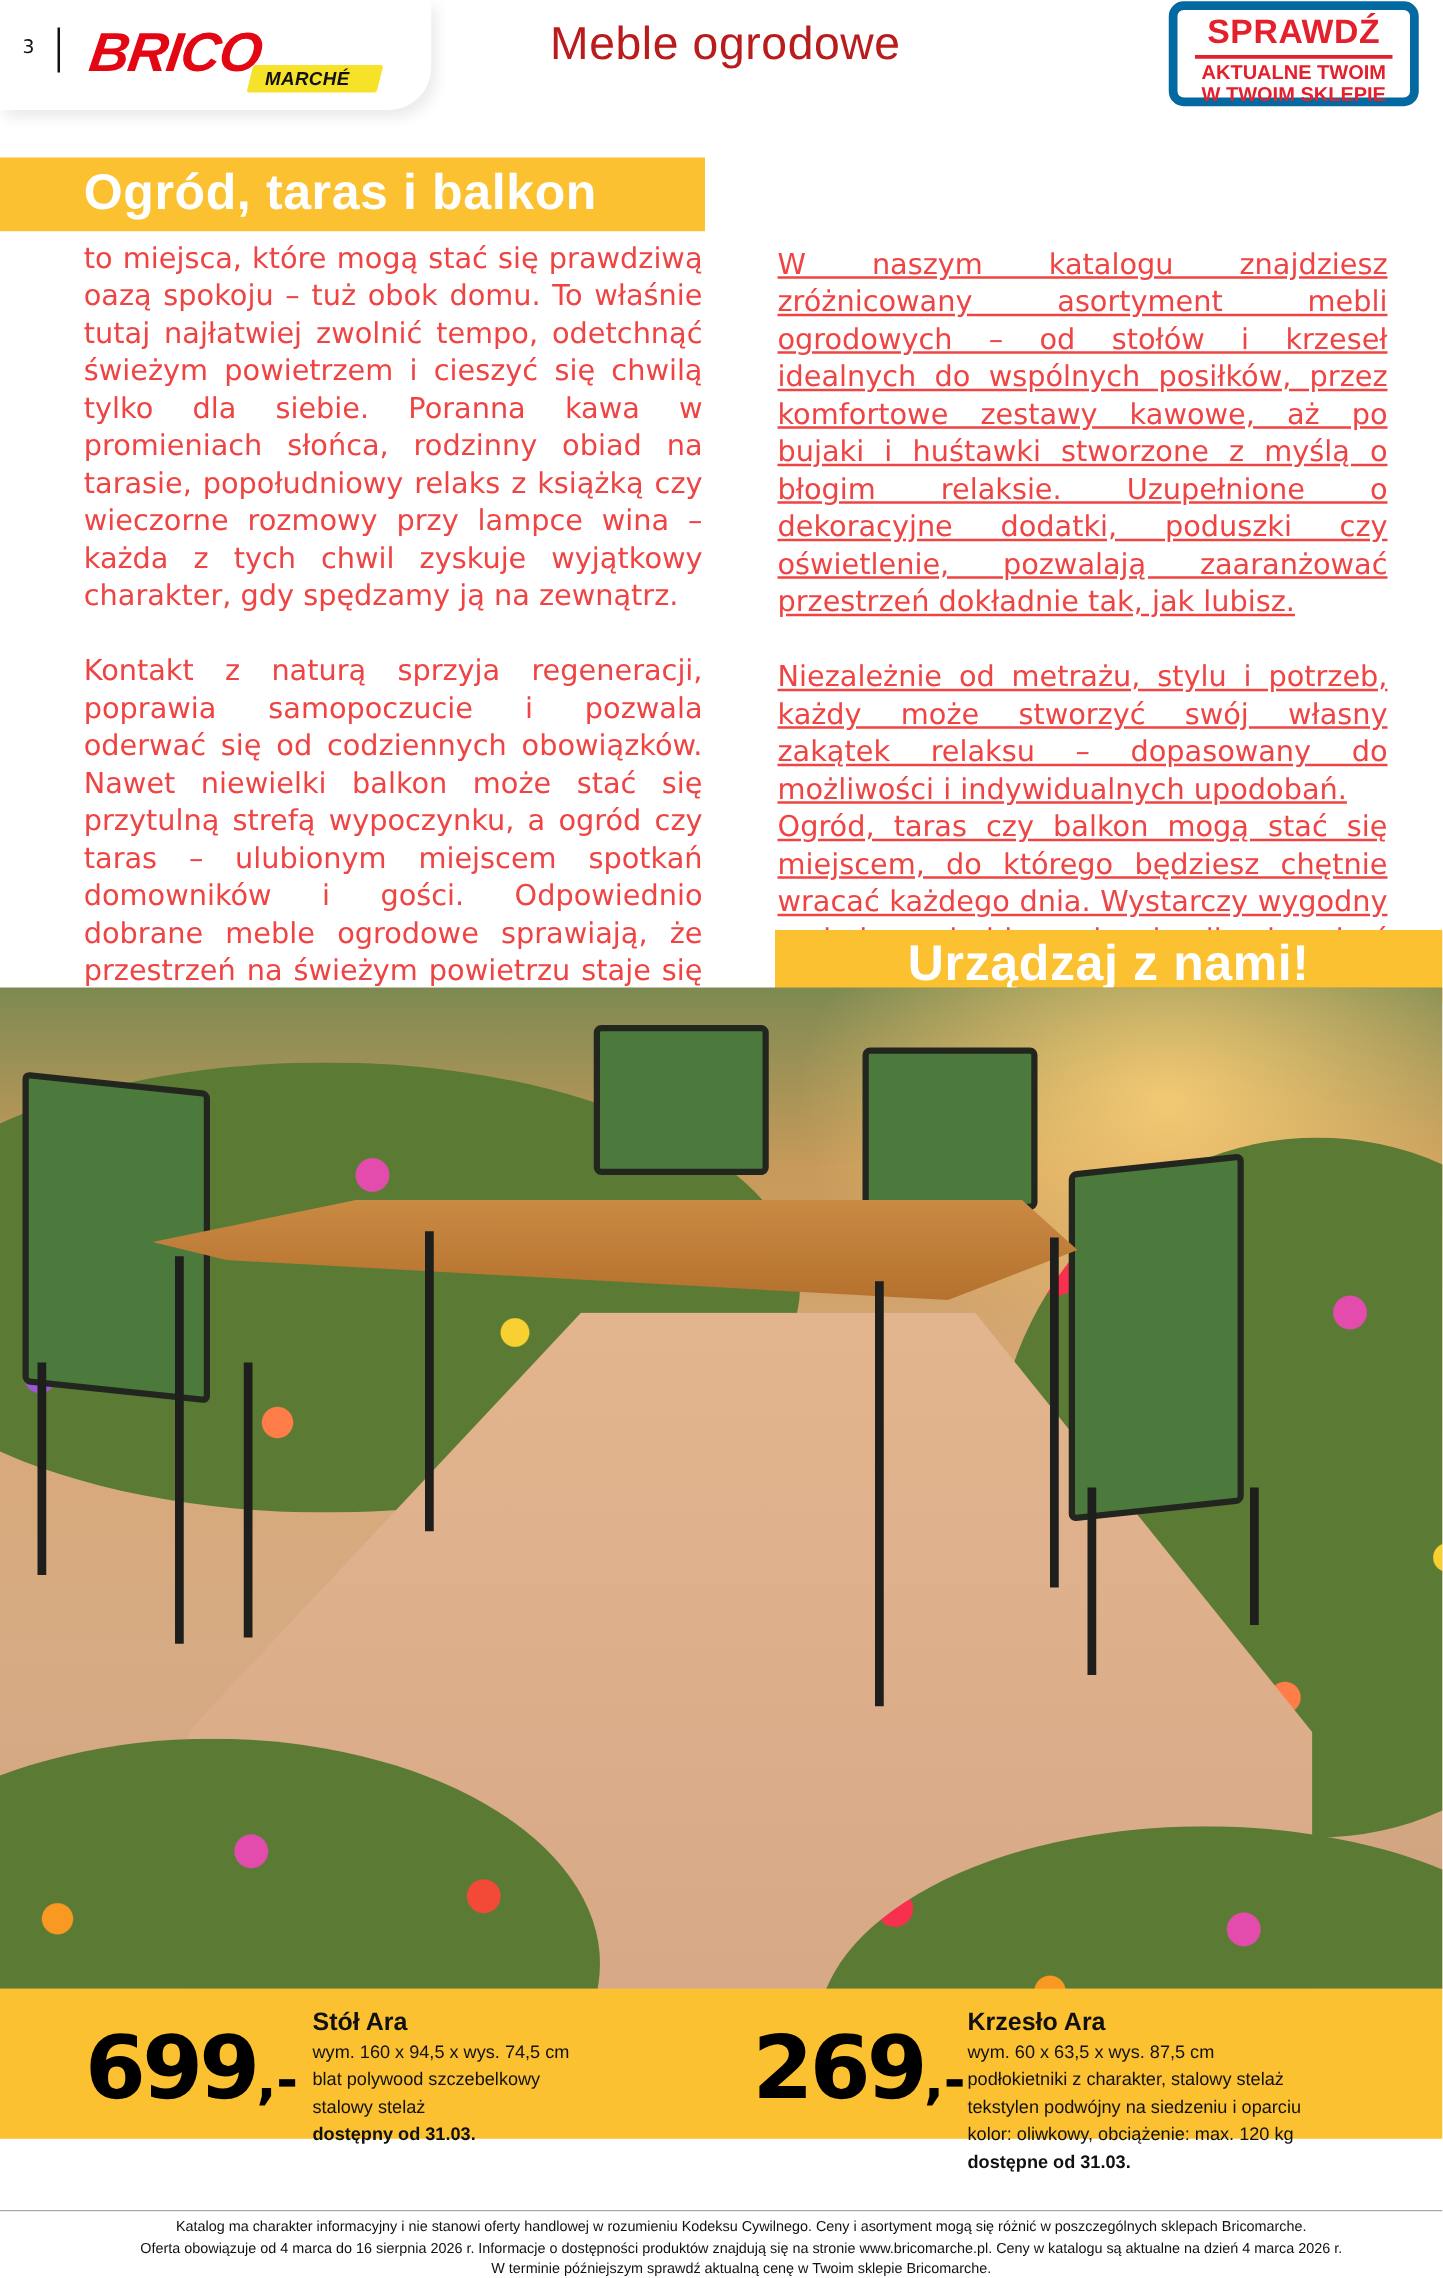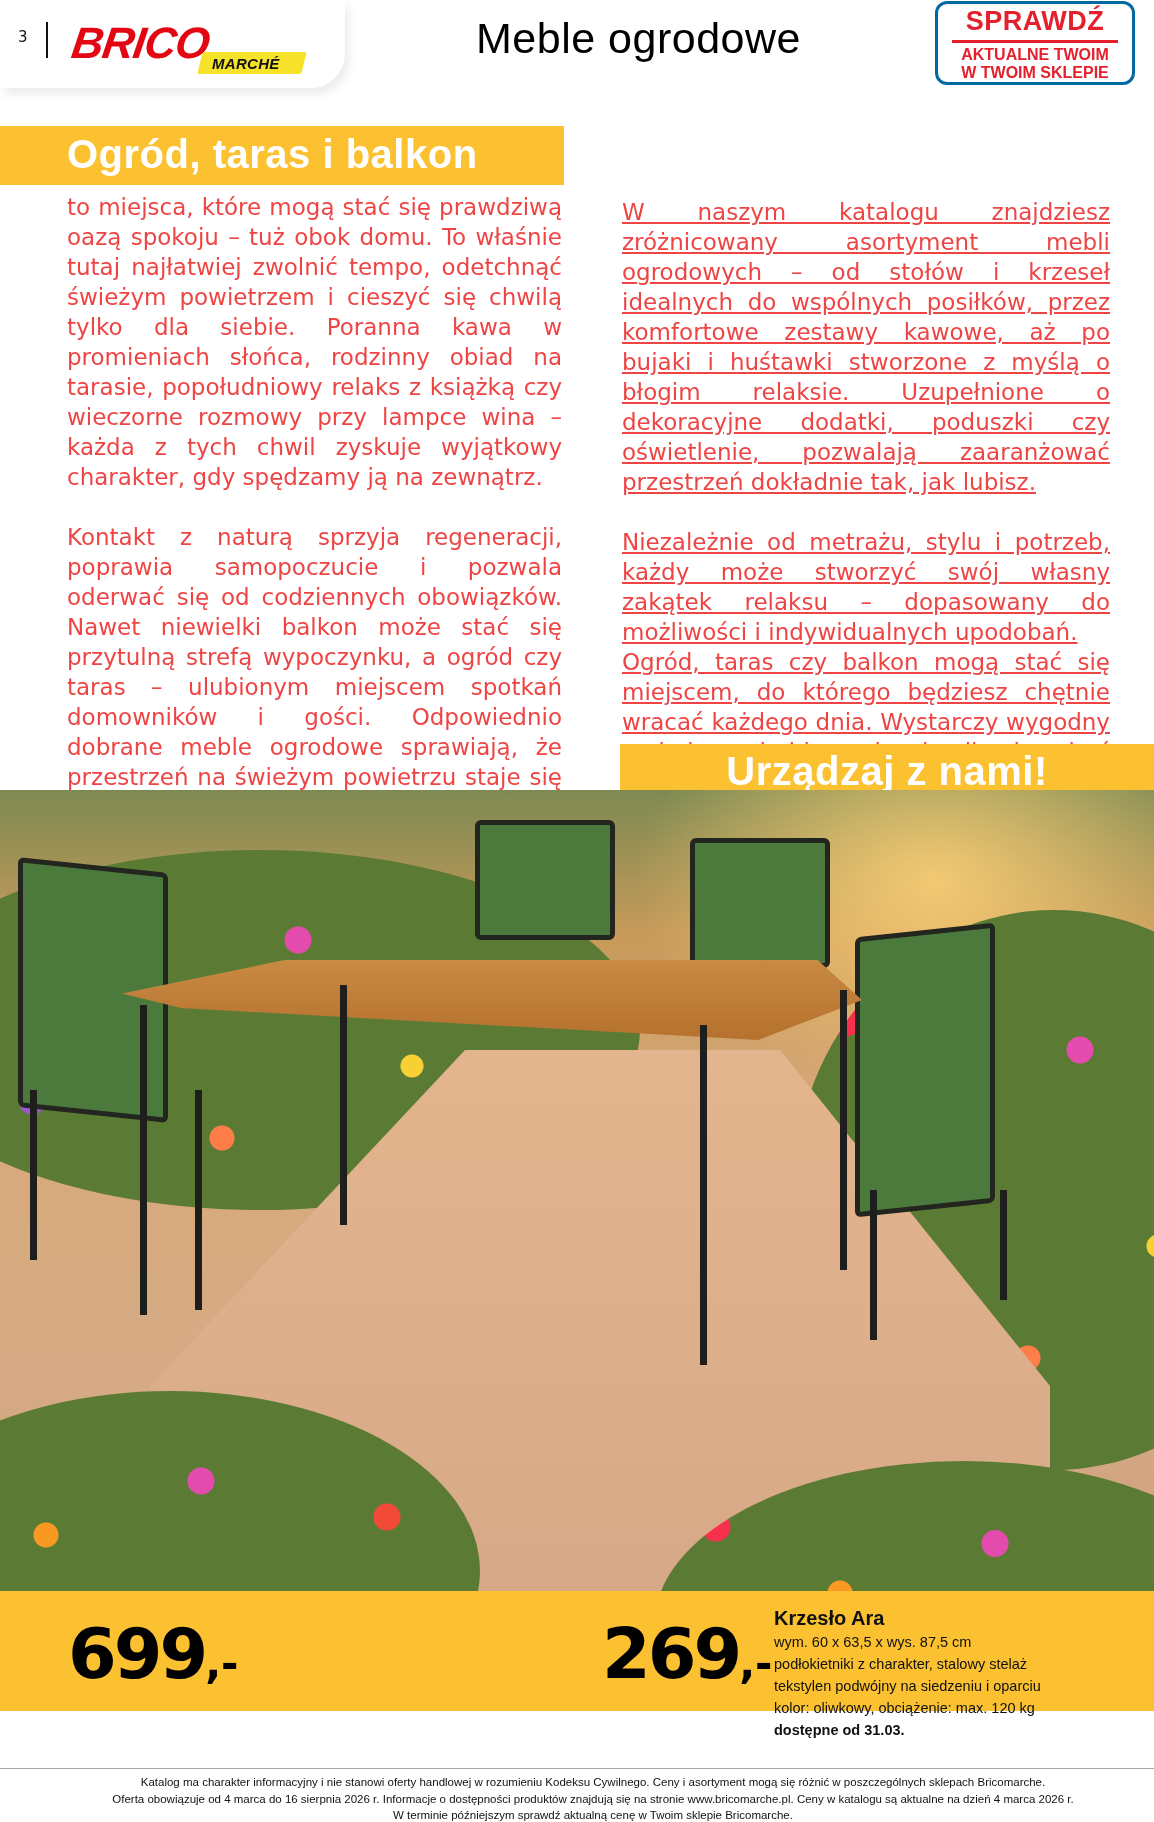--- a/index.html
+++ b/index.html
@@ -23,26 +23,26 @@
   }
   .logo-marche-bg {
     position: absolute; left: 128px; top: 38px; width: 104px; height: 22px; background: #f7e22a;
     transform: skewX(-14deg); border-radius: 2px;
   }
   .logo-marche {
     position: absolute; left: 140px; top: 41px; font-family: "Liberation Sans", sans-serif;
     font-weight: 700; font-style: italic; font-size: 15px; color: #111; letter-spacing: 0.3px;
   }
   .page-title {
-    position: absolute; left: 476px; top: 14px; font-family: "Liberation Sans", sans-serif;
-    font-size: 43px; color: #000000; font-weight: 400; letter-spacing: 0.5px;
+    position: absolute; left: 440px; top: 14px; font-family: "Liberation Sans", sans-serif;
+    font-size: 37px; color: #b91c1c; font-weight: 400; letter-spacing: 0.5px;
   }
   .price-badge {
     position: absolute; left: 935px; top: 1px; width: 200px; height: 84px;
-    border: 3px solid #0369a1; border-radius: 12px; background: #fff; text-align: center;
+    border: 7px solid #0369a1; border-radius: 12px; background: #fff; text-align: center;
   }
   .price-badge .b1 {
     font-family: "Liberation Sans", sans-serif; font-weight: 700; color: #e3202c; font-size: 27px;
     line-height: 30px; margin-top: 2px; letter-spacing: 0.5px;
   }
   .price-badge .rule { height: 3px; background: #e3202c; margin: 4px 14px 3px 14px; }
   .price-badge .b2, .price-badge .b3 {
     font-family: "Liberation Sans", sans-serif; font-weight: 700; color: #e3202c; font-size: 16px;
     line-height: 18px;
   }
@@ -191,20 +191,27 @@
   <div class="leg" style="left:30px; top:300px; height:170px;"></div>
   <div class="leg" style="left:195px; top:300px; height:220px;"></div>
   <div class="leg" style="left:870px; top:400px; height:150px;"></div>
   <div class="leg" style="left:1000px; top:400px; height:110px;"></div>
 </div>
 
 <div class="price-panel yellow">
   <div class="price p1">
     <span>699</span><span class="dash">,-</span>
   </div>
+  <div class="desc d1">
+    <div class="name">Stół Ara</div>
+    <div>wym. 160 x 94,5 x wys. 74,5 cm</div>
+    <div>blat polywood szczebelkowy</div>
+    <div>stalowy stelaż</div>
+    <div class="avail">dostępny od 31.03.</div>
+  </div>
 
   <div class="price p2">
     <span>269</span><span class="dash">,-</span>
   </div>
   <div class="desc d2">
     <div class="name">Krzesło Ara</div>
     <div>wym. 60 x 63,5 x wys. 87,5 cm</div>
     <div>podłokietniki z charakter, stalowy stelaż</div>
     <div>tekstylen podwójny na siedzeniu i oparciu</div>
     <div>kolor: oliwkowy, obciążenie: max. 120 kg</div>

